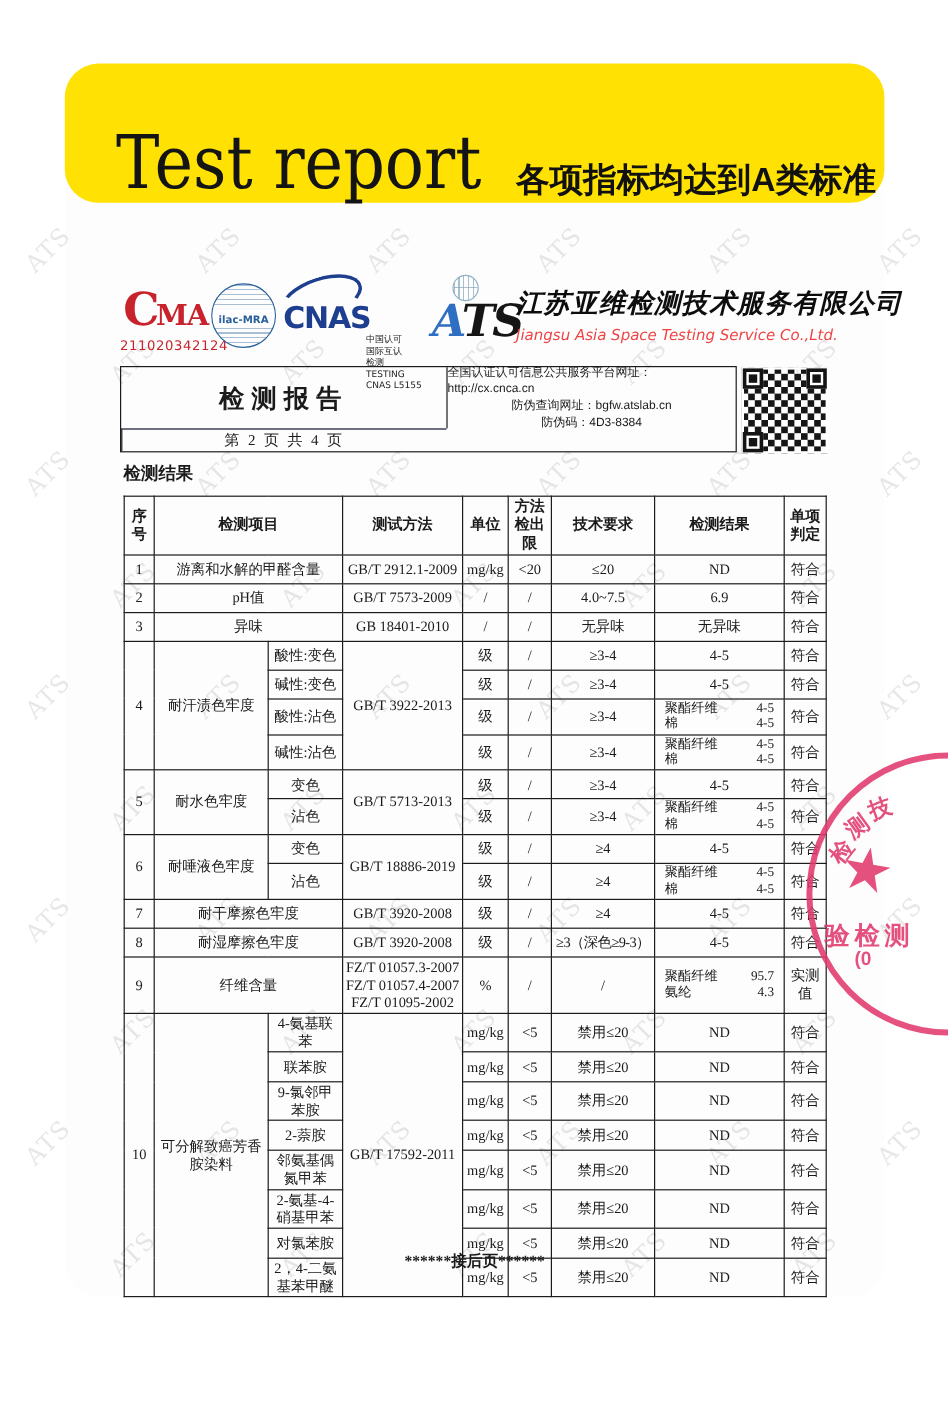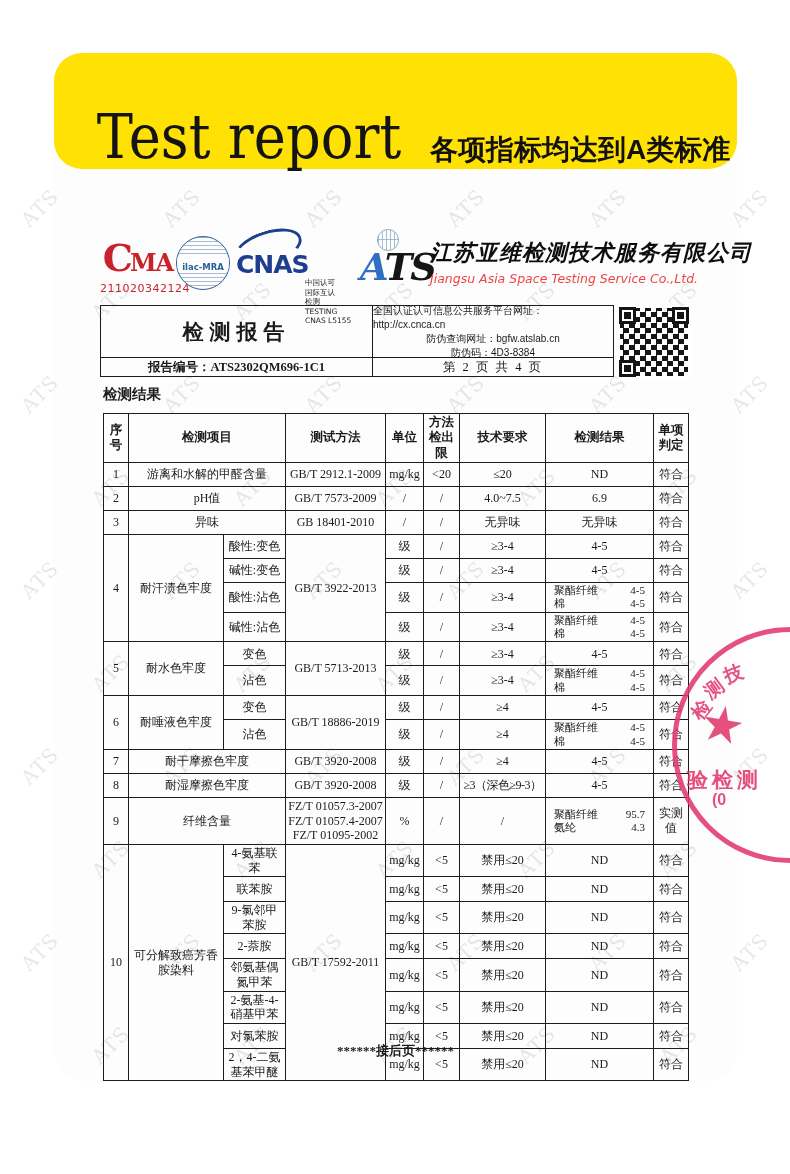--- a/index.html
+++ b/index.html
@@ -210,24 +210,20 @@
     <div class="company-en">Jiangsu Asia Space Testing Service Co.,Ltd.</div>
   </div>
 
   <div class="rheader">
     <div class="rh-title">检测报告</div>
     <div class="rh-info">
       <span>全国认证认可信息公共服务平台网址：http://cx.cnca.cn</span>
       <span>防伪查询网址：bgfw.atslab.cn</span>
       <span>防伪码：4D3-8384</span>
     </div>
-    <div class="rh-no">
-      <span>报告编号：</span>
-        <span>ATS2302QM696-1C1</span>
-    </div>
     <div class="rh-page">第 2 页 共 4 页</div>
   </div>
 
   <div class="qr">
     <span class="qr-f tl"></span>
     <span class="qr-f tr"></span>
     <span class="qr-f bl"></span>
   </div>
 
   <div class="section-title">检测结果</div>

